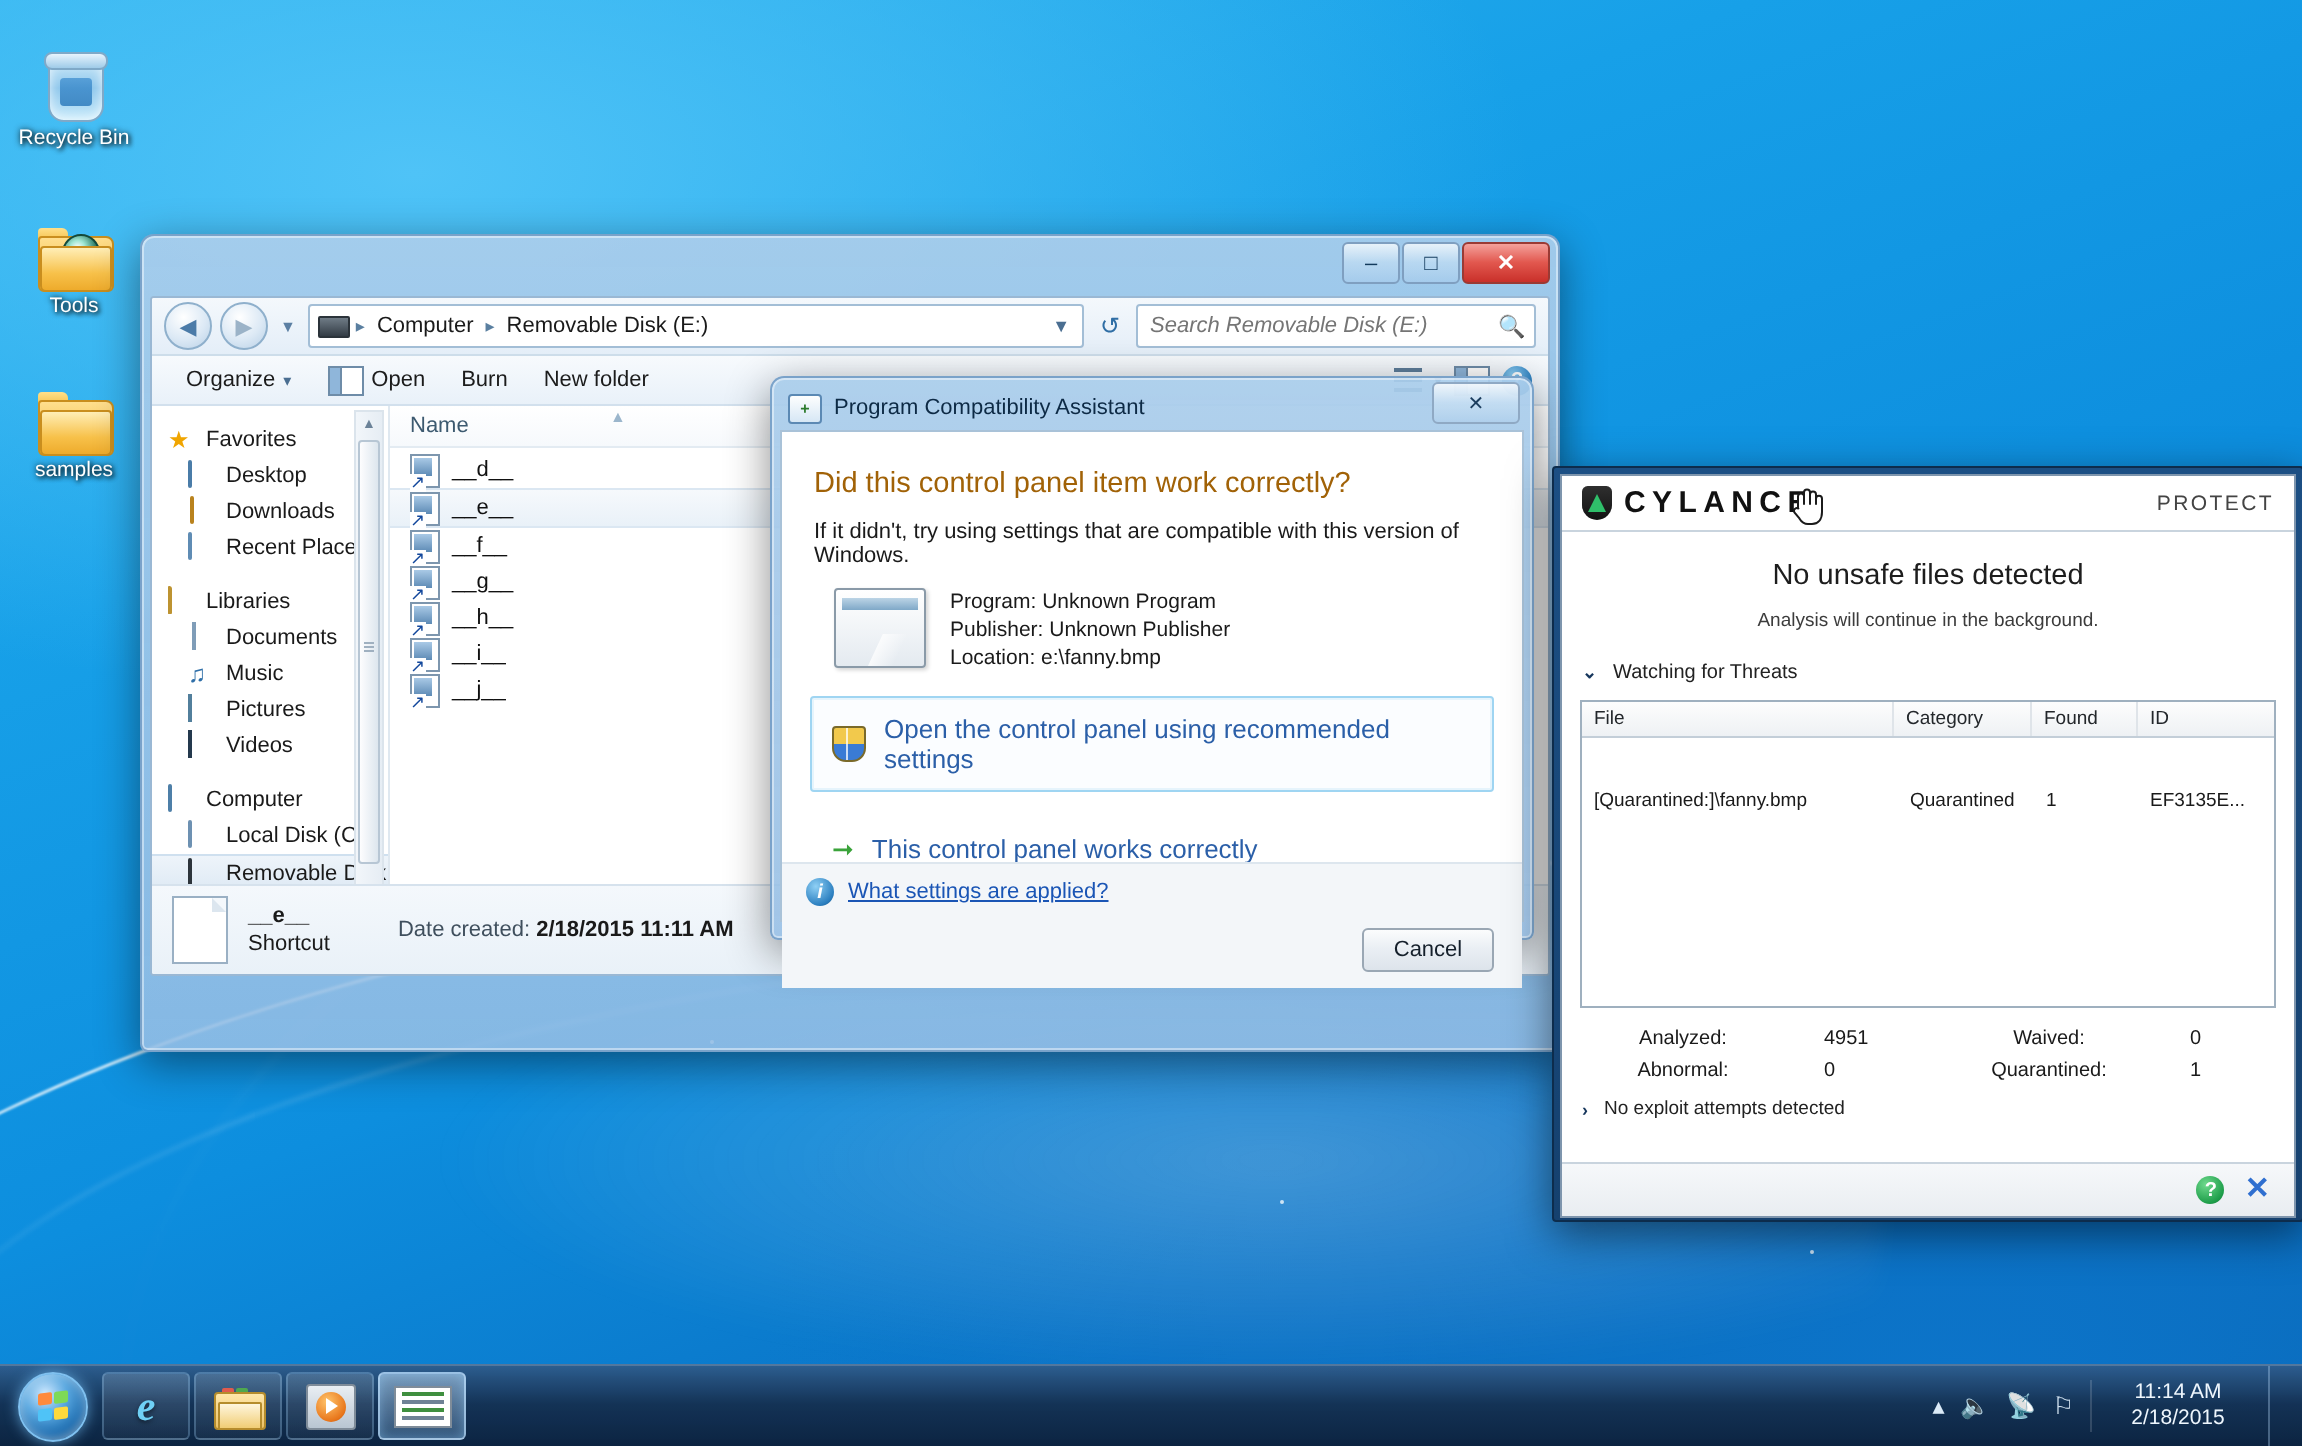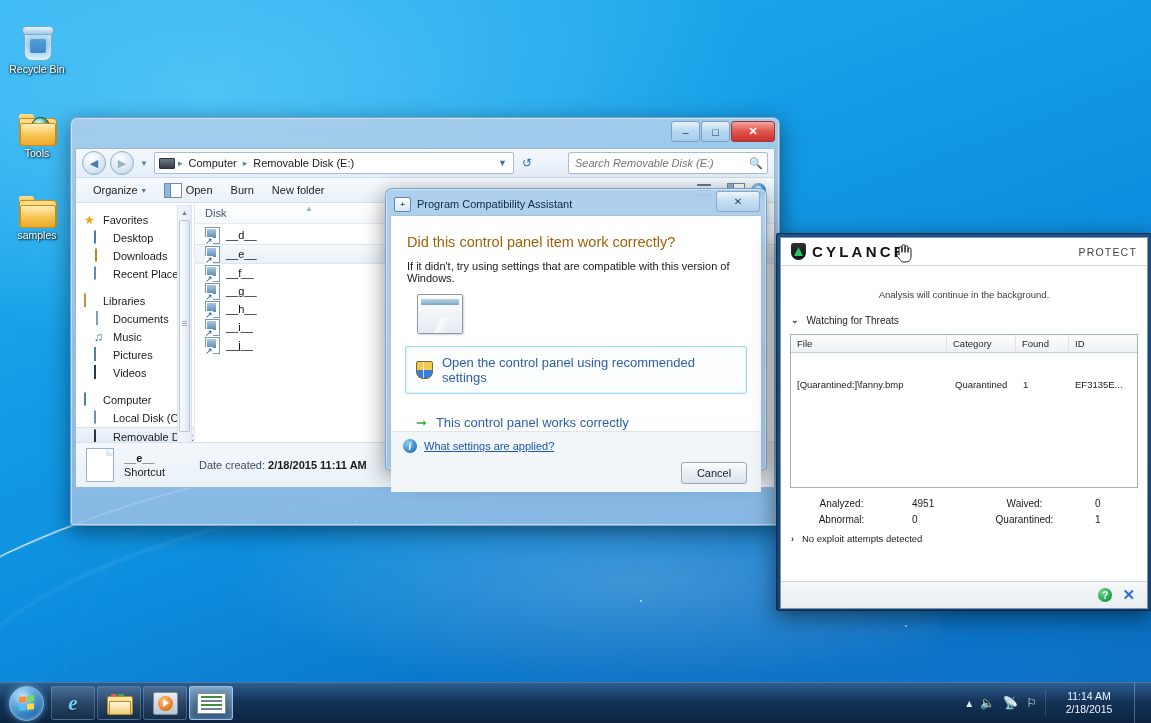--- a/index.html
+++ b/index.html
@@ -139,21 +139,21 @@
   .addr .crumb{padding:1px 3px;cursor:pointer;white-space:nowrap;}
   .addr .sep{color:#5a7fa0;font-size:9px;}
   .drive-ico{
     width:14px;height:9px;border-radius:1px;
     background:linear-gradient(to bottom,#6f7b86,#333c45);border:1px solid #2b333a;
   }
   .addr-caret{margin-left:auto;color:#4a6e91;font-size:9px;cursor:pointer;padding-right:2px;}
   .refresh{width:18px;height:20px;display:flex;align-items:center;justify-content:center;color:#2f6ea5;font-size:12px;cursor:pointer;}
   .searchbox{
     width:190px;height:20px;background:#fff;border:1px solid #a3bed6;border-radius:2px;
-    display:flex;align-items:center;padding:0 4px;margin-left:28px;
+    display:flex;align-items:center;padding:0 4px;
   }
   .searchbox input{
     border:0;outline:0;flex:1;font-size:11px;font-style:italic;color:#888;
     font-family:"Liberation Sans", sans-serif;background:transparent;
   }
   .mag{color:#3b6e9c;font-size:11px;}
 
   .exp-toolbar{
     height:24px;display:flex;align-items:center;gap:0px;padding:0 8px;
     background:linear-gradient(to bottom,#f7fafd,#e9f1f9);
@@ -588,21 +588,21 @@
 
           <div class="np-scroll">
             <div class="arrow">▲</div>
             <div class="thumb"></div>
 
           </div>
         </div>
 
         <div class="filepane">
           <div class="col-head">
-            <span>Disk</span>
+            <span>Name</span>
             <span class="sortmark">▲</span>
           </div>
           <div class="flist">
             <div class="frow">
               <span class="shortcut-ico"></span>
               <span>__d__</span>
             </div>
             <div class="frow sel">
               <span class="shortcut-ico"></span>
               <span>__e__</span>
@@ -651,20 +651,25 @@
     <div class="pca-title">
       <span class="pca-ico">+</span>
       <span>Program Compatibility Assistant</span>
       <span class="pca-close">✕</span>
     </div>
     <div class="pca-body">
       <div class="pca-h1">Did this control panel item work correctly?</div>
       <div class="pca-p">If it didn't, try using settings that are compatible with this version of Windows.</div>
       <div class="pca-prog">
         <div class="prog-ico"></div>
+        <div class="prog-lines">
+          <div>Program: Unknown Program</div>
+          <div>Publisher: Unknown Publisher</div>
+          <div>Location: e:\fanny.bmp</div>
+        </div>
       </div>
       <div class="pca-opt focused">
         <span class="shield"></span>
         <span>Open the control panel using recommended settings</span>
       </div>
       <div class="pca-opt">
         <span class="arrow-g">➞</span>
         <span>This control panel works correctly</span>
       </div>
       <div class="pca-sep"></div>
@@ -685,20 +690,21 @@
           <span class="cy-shield"></span>
           <span class="cy-name">CYLANCE</span>
         </div>
         <span class="cy-protect">PROTECT</span>
         <svg class="cursor-hand" viewBox="0 0 18 20">
           <path d="M4 11 V5.2 a1.5 1.5 0 0 1 3 0 V9.4 V3.2 a1.5 1.5 0 0 1 3 0 V9.4 V4.2 a1.5 1.5 0 0 1 3 0 V9.4 V6.4 a1.5 1.5 0 0 1 3 0 V13 c0 3.8 -2 6 -5 6 h-2 c-2.4 0 -3.3 -1.1 -4.3 -2.8 L2.2 13.2 a1.4 1.4 0 0 1 2.2 -1.7 Z" fill="#ffffff" stroke="#1b1b1b" stroke-width="1"></path>
         </svg>
       </div>
 
       <div class="cy-status">
+        <div class="cy-h1">No unsafe files detected</div>
         <div class="cy-sub">
           <div>Analysis will continue in the background.</div>
         </div>
       </div>
 
       <div class="cy-sect">
         <span class="chev">⌄</span>
         <span>Watching for Threats</span>
       </div>
 

